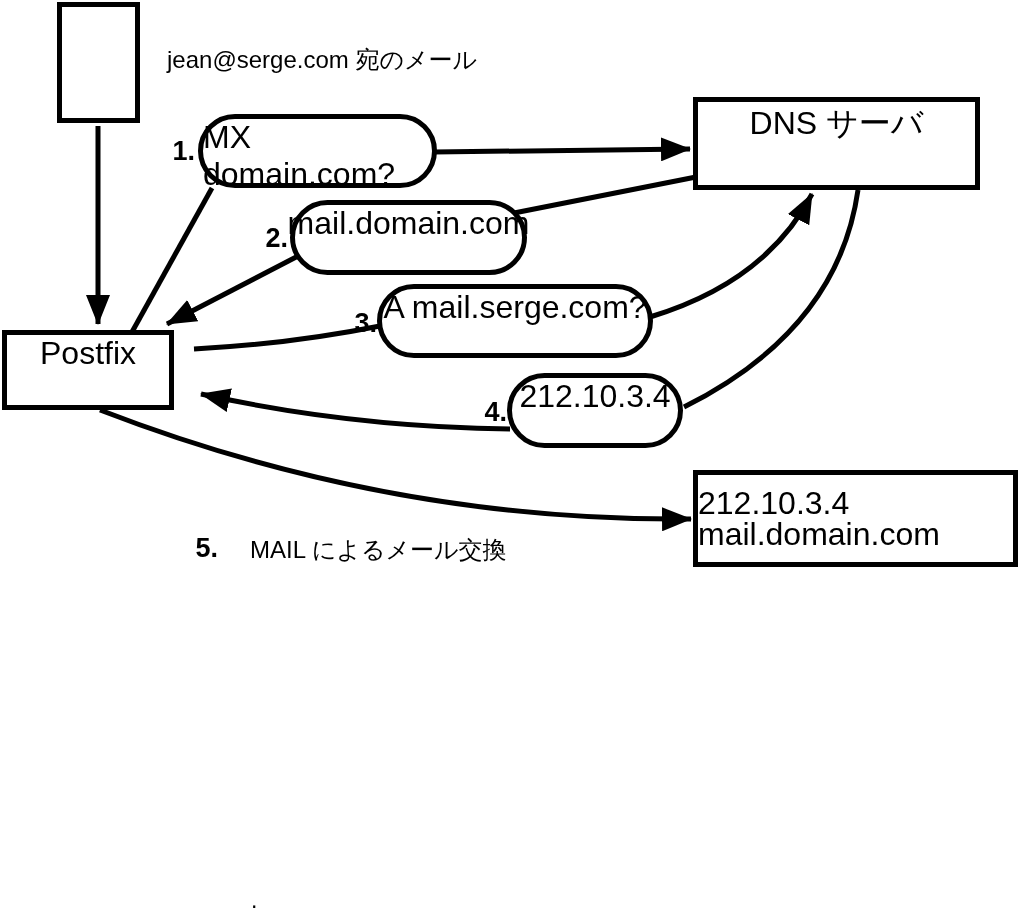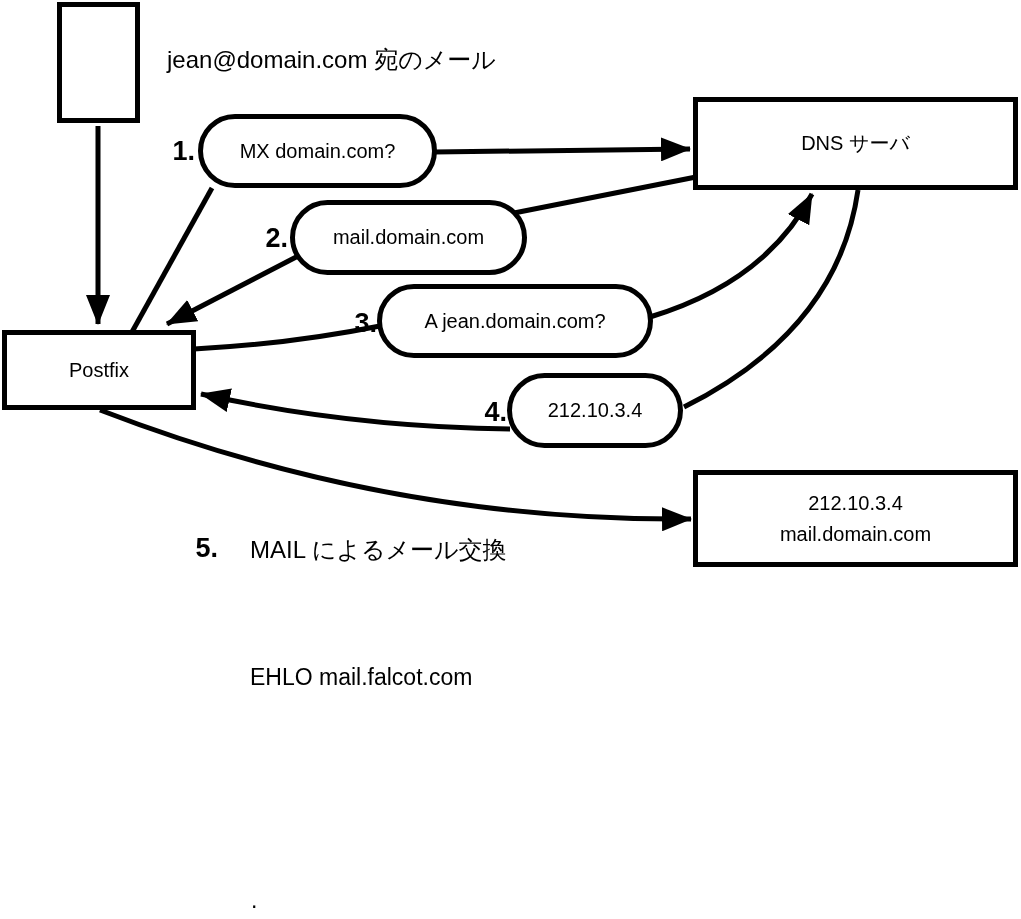--- a/index.html
+++ b/index.html
@@ -1,20 +1,20 @@
 <!DOCTYPE html>
 <html><head>
 <meta charset="utf-8">
 <style>
   html,body{margin:0;padding:0;background:#fff;}
   #canvas{position:relative;width:1021px;height:919px;background:#fff;overflow:hidden;
           font-family:"Liberation Sans",sans-serif;color:#000;}
   #wires{position:absolute;left:0;top:0;z-index:1;}
   .node{position:absolute;background:#fff;border:5px solid #000;box-sizing:border-box;
-        display:flex;align-items:center;justify-content:center;z-index:2;font-size:20px;}
+        display:flex;align-items:flex-start;justify-content:center;z-index:2;font-size:32px;}
   .pill{border-radius:40px;}
   .num{position:absolute;z-index:3;font-weight:bold;font-size:27px;width:38px;text-align:right;}
   .caption{position:absolute;z-index:3;font-size:24px;white-space:nowrap;}
   .twoline{flex-direction:column;line-height:31px;}
   .smtp{position:absolute;z-index:3;font-size:23px;line-height:32.5px;white-space:pre;}
   .smtp div{min-height:32.5px;}
 </style>
 </head>
 <body>
 
@@ -41,62 +41,61 @@
 
     <path d="M650,317 Q766,282 812,194" stroke="#000" stroke-width="5" fill="none" marker-end="url(#arrow)"></path>
 
     <path d="M858,190 Q838,330 684,407" stroke="#000" stroke-width="5" fill="none"></path>
 
     <path d="M510,429 Q350,427 201,394" stroke="#000" stroke-width="5" fill="none" marker-end="url(#arrow)"></path>
 
     <path d="M100,410 Q390,522 691,519" stroke="#000" stroke-width="5" fill="none" marker-end="url(#arrow)"></path>
   </svg>
 
-  <div class="caption" style="left:167px;top:44px;">jean@domain.com 宛のメール</div>
+  <div class="caption" style="left:167px;top:44px;">jean@serge.com 宛のメール</div>
 
   <div class="node" style="left:57px;top:2px;width:83px;height:121px;"></div>
 
-  <div class="node" style="left:2px;top:330px;width:194px;height:80px;">
+  <div class="node" style="left:2px;top:330px;width:172px;height:80px;">
     <span>Postfix</span>
   </div>
 
-  <div class="node" style="left:693px;top:97px;width:325px;height:93px;">
+  <div class="node" style="left:693px;top:97px;width:287px;height:93px;">
     <span>DNS サーバ</span>
   </div>
 
   <div class="node twoline" style="left:693px;top:470px;width:325px;height:97px;">
     <span>212.10.3.4</span>
     <span>mail.domain.com</span>
   </div>
 
   <div class="num" style="left:157px;top:136px;">1.</div>
   <div class="node pill" style="left:198px;top:114px;width:239px;height:74px;">
     <span>MX domain.com?</span>
   </div>
 
   <div class="num" style="left:250px;top:223px;">2.</div>
   <div class="node pill" style="left:290px;top:200px;width:237px;height:75px;">
     <span>mail.domain.com</span>
   </div>
 
   <div class="num" style="left:339px;top:308px;">3.</div>
   <div class="node pill" style="left:377px;top:284px;width:276px;height:74px;">
-    <span>A jean.domain.com?</span>
+    <span>A mail.serge.com?</span>
   </div>
 
   <div class="num" style="left:469px;top:397px;">4.</div>
   <div class="node pill" style="left:507px;top:373px;width:176px;height:75px;">
     <span>212.10.3.4</span>
   </div>
 
   <div class="num" style="left:180px;top:533px;">5.</div>
   <div class="caption" style="left:250px;top:534px;">MAIL によるメール交換</div>
 
   <div class="smtp" style="left:250px;top:596px;">
-    <div>EHLO mail.falcot.com</div>
     
     
     
     
     
     
   </div>
   <div class="smtp" style="left:251px;top:884px;">.</div>
 
 </div>

